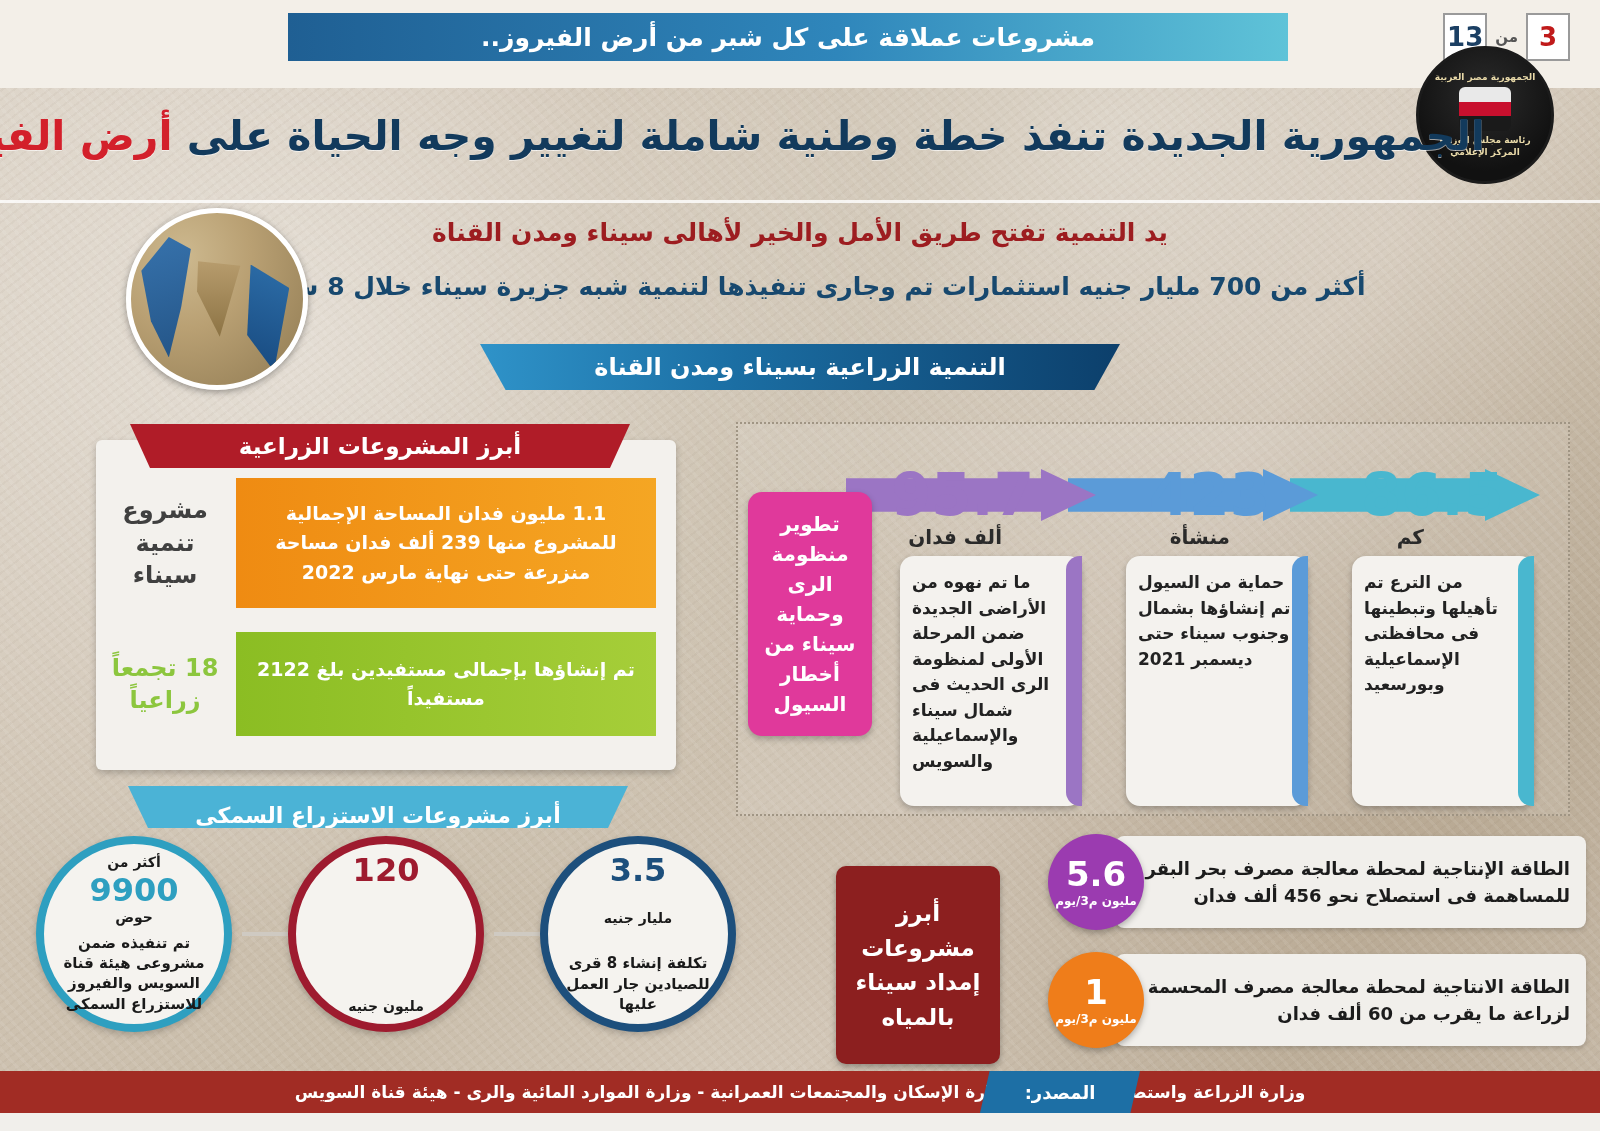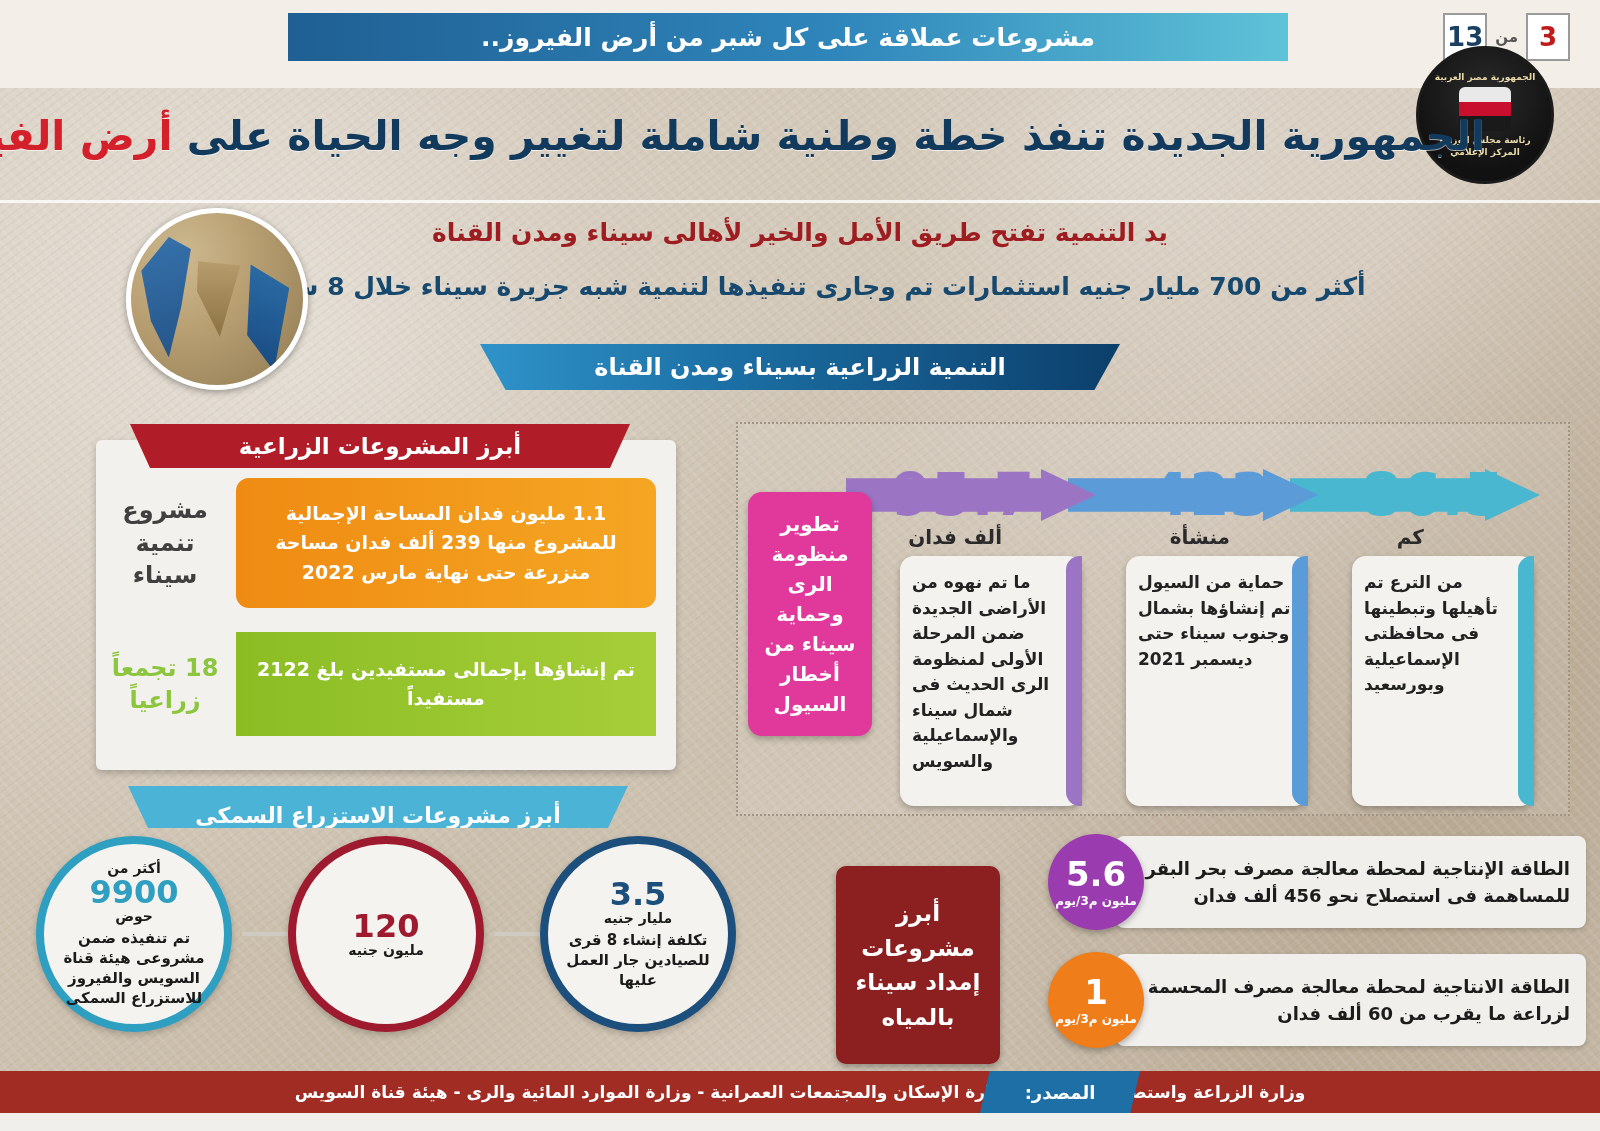--- a/index.html
+++ b/index.html
@@ -184,40 +184,39 @@
   .tag-18{
     top:632px;left:106px;width:118px;height:104px;
     color:#8cc63e;font-size:24px;display:flex;align-items:center;justify-content:center;
   }
   .bar-orange{
     position:absolute;top:478px;left:236px;width:420px;height:130px;
     background:linear-gradient(270deg,#f5a623,#ef8b12);
     display:flex;align-items:center;justify-content:center;text-align:center;
     color:#fff;font-weight:bold;font-size:19px;line-height:1.55;padding:6px 12px;
     box-sizing:border-box;
-    border-radius:13px;
   }
   .bar-orange .w{color:#ffffff;}
   .bar-green{
     position:absolute;top:632px;left:236px;width:420px;height:104px;
     background:linear-gradient(270deg,#a6ce39,#8bbd23);
     display:flex;align-items:center;justify-content:center;text-align:center;
     color:#fff;font-weight:bold;font-size:19px;line-height:1.55;padding:6px 12px;box-sizing:border-box;
   }
 
   .ttl-blue{
     position:absolute;top:786px;left:128px;width:500px;height:42px;
     background:#4bb3d6;color:#fff;font-weight:bold;font-size:22px;
     display:flex;align-items:flex-end;justify-content:center;
     clip-path:polygon(0 0,100% 0,96% 100%,4% 100%);
   }
 
   .circ{
     position:absolute;width:196px;height:196px;border-radius:50%;background:#f5f3ef;
-    display:flex;flex-direction:column;align-items:center;justify-content:center;
+    display:flex;flex-direction:column;align-items:center;justify-content:space-between;
     text-align:center;padding:10px;box-sizing:border-box;
     box-shadow:0 3px 7px rgba(0,0,0,.2);
   }
   .c-fish1{top:836px;left:540px;border:8px solid #1d4f7c;}
   .c-fish2{top:836px;left:288px;border:8px solid #9e1b2f;}
   .c-fish3{top:836px;left:36px;border:8px solid #2e9fc0;}
   .circ .n{font-weight:bold;font-size:32px;line-height:1;}
   .c-fish1 .n{color:#1d4f7c;}
   .c-fish2 .n{color:#9e1b2f;}
   .c-fish3 .n{color:#2e9fc0;}

